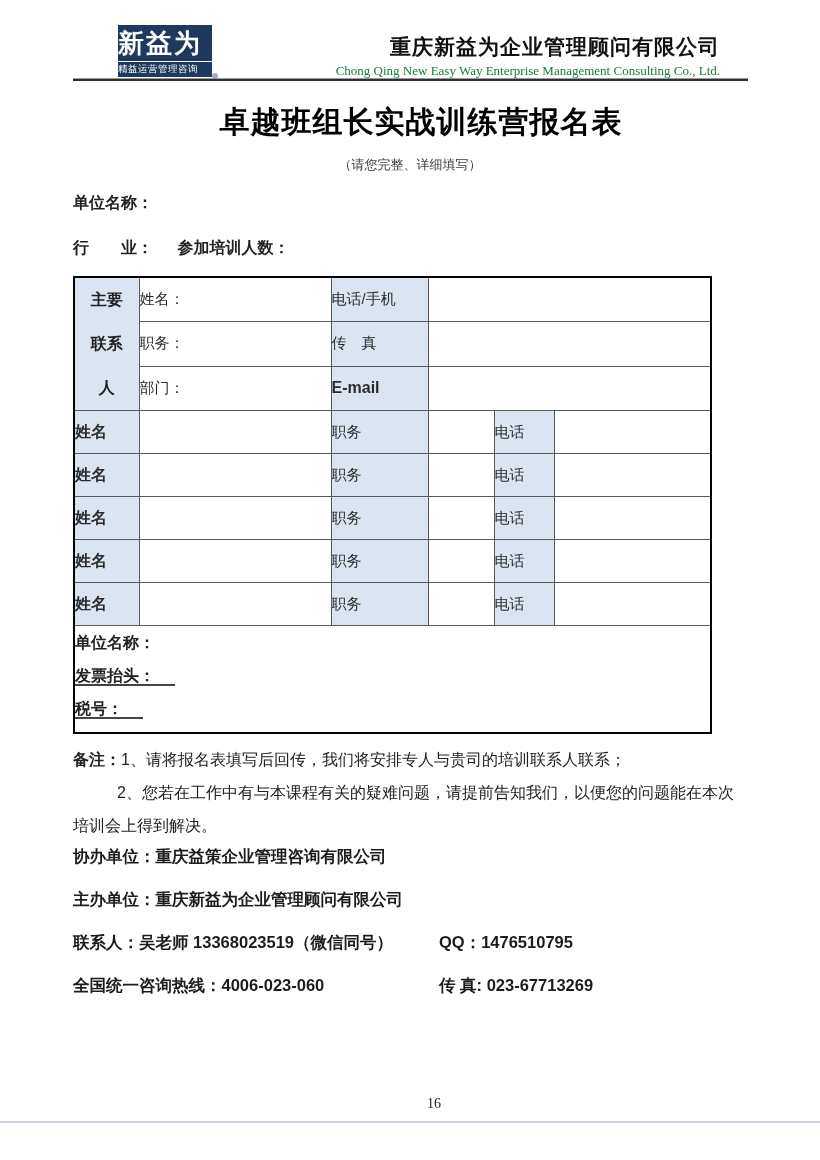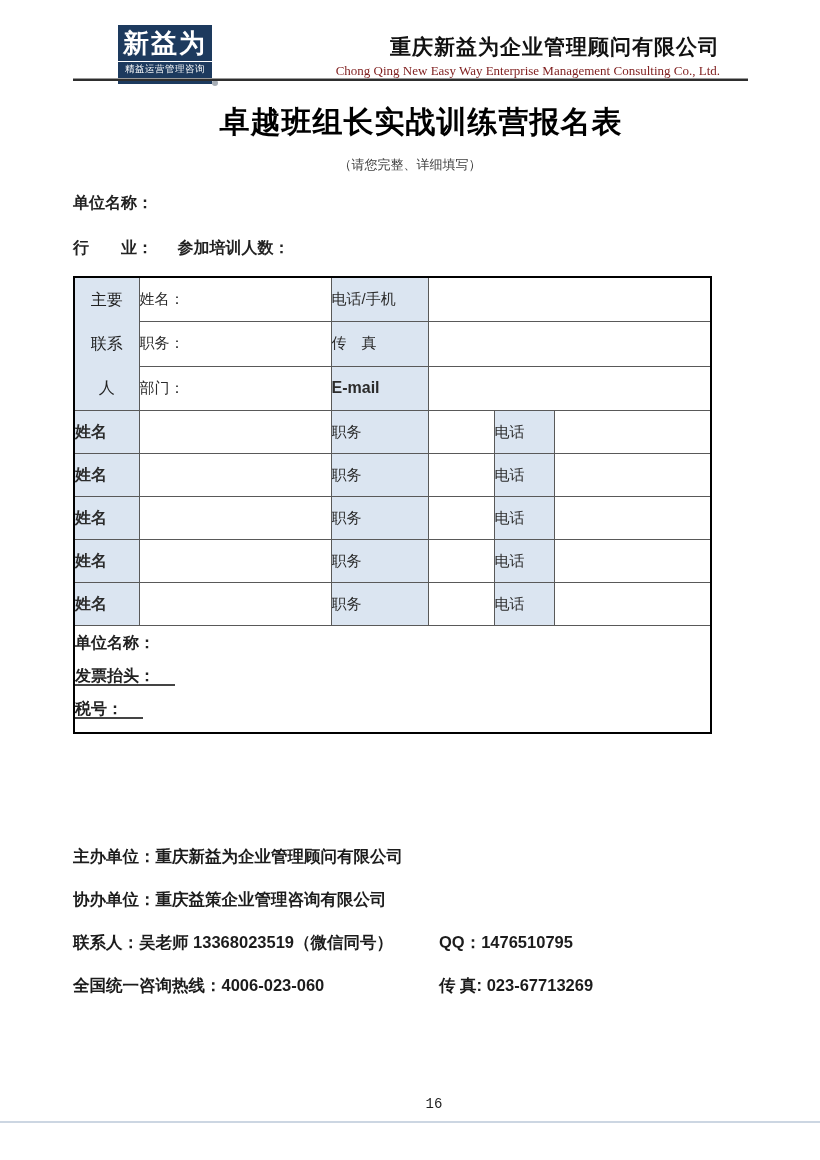--- a/index.html
+++ b/index.html
@@ -5,38 +5,38 @@
   * { margin:0; padding:0; box-sizing:border-box; }
   html,body { background:#ffffff; }
   .page {
     position:relative; width:820px; height:1160px; background:#ffffff;
     font-family:"Liberation Sans", sans-serif; color:#2b2b2b; overflow:hidden;
   }
 
   
   .header { position:absolute; left:73px; top:0; width:675px; height:80px; }
   .logo {
-    position:absolute; left:45px; top:25px; width:94px; height:59px;
-    background:#1d3a5e; color:#ffffff; text-align:center;
+    position:absolute; left:45px; top:25px; width:94px; height:52px;
+    background:#1d3a5e; color:#ffffff; 
   }
   .logo-main {
     font-size:26px; font-weight:bold; letter-spacing:2px; line-height:36px; display:block;
   }
   .logo-sub {
     display:block; font-size:9.5px; letter-spacing:0.5px; line-height:13px;
     border-top:1.5px solid #ffffff; white-space:nowrap;
   }
   .logo-dot {
     position:absolute; right:-6px; bottom:-2px; width:6px; height:6px;
     border-radius:50%; background:#a6adb5;
   }
   .company { position:absolute; left:167px; top:33px; width:480px; text-align:right; }
   .company-cn { font-size:21px; font-weight:bold; color:#111111; letter-spacing:1px; }
   .company-en {
-    margin-top:2px; font-family:"Liberation Serif", serif; font-size:13px; color:#7f1d1d;
+    margin-top:2px; font-family:"Liberation Serif", serif; font-size:13px; color:#15803d;
     white-space:nowrap;
   }
   .header-rule {
     position:absolute; left:73px; top:78px; width:675px; height:1px;
     border-top:1px solid #9a9a9a; border-bottom:2px solid #2e2e2e;
   }
 
   
   .doc-title {
     position:absolute; left:11px; top:102px; width:820px; text-align:center;
@@ -62,40 +62,40 @@
   table.form td { border:1px solid #595959; padding:0; overflow:hidden; }
   tr.r  { height:44px; }
   tr.a  { height:43px; }
   td.blue { background:#dbe5f1; }
   td.center { text-align:left; vertical-align:middle; }
   td.label { padding-left:10px; vertical-align:middle;border-radius:17px; }
   td.bold { font-weight:bold; font-size:16px; }
   .contact-col { vertical-align:top; }
   .contact-col .cc-line {
     height:44px; display:flex; align-items:center; justify-content:center;
-    font-weight:normal; font-size:16px; color:#222;
+    font-weight:bold; font-size:16px; color:#222;
   }
   td.invoice { height:107px; vertical-align:top; padding:9px 12px 0 10px; }
   .inv-line { font-weight:bold; font-size:16px; line-height:33px; color:#222; }
   .inv-underline span { border-bottom:2px solid #444; padding-right:20px; }
 
   
   .notes { position:absolute; left:73px; top:743px; width:662px; font-size:16px; line-height:33px; color:#222; }
   .notes .note-label { font-weight:bold; }
   .notes .p2 { text-indent:44px; }
 
   
   .info { position:absolute; left:73px; top:845px; width:675px; font-size:16.5px; font-weight:bold; color:#1c1c1c; }
   .info .line { position:relative; height:43px; line-height:22px; }
   .info .col2 { position:absolute; left:366px; top:0; }
 
   
   .page-number {
     position:absolute; left:0; top:1096px; width:820px; text-align:center;
-    font-family:Liberation Mono, monospace; font-size:14px; color:#1e1e1e;padding-left:48px;
+    font-family:Liberation Serif, serif; font-size:14px; color:#1e1e1e;padding-left:48px;
   }
   .footer-rule {
     position:absolute; left:0; top:1121px; width:820px; height:0;
     border-top:2px solid #ccd6e2;
   }
 </style>
 </head>
 <body>
 
 <div class="page">
@@ -197,24 +197,30 @@
     <tr>
       <td class="invoice" colspan="6">
         <div class="inv-line">单位名称：</div>
         <div class="inv-line inv-underline"><span>发票抬头：</span></div>
         <div class="inv-line inv-underline"><span>税号：</span></div>
       </td>
     </tr>
   </tbody>
     </table>
 
+  <div class="notes">
+    <div class="p1">
+      <span class="note-label">备注：</span><span>1、请将报名表填写后回传，我们将安排专人与贵司的培训联系人联系；</span>
+    </div>
+    <div class="p2">2、您若在工作中有与本课程有关的疑难问题，请提前告知我们，以便您的问题能在本次培训会上得到解决。</div>
+  </div>
 
   <div class="info">
+    <div class="line">协办单位：重庆益策企业管理咨询有限公司</div>
     <div class="line">主办单位：重庆新益为企业管理顾问有限公司</div>
-    <div class="line">协办单位：重庆益策企业管理咨询有限公司</div>
     <div class="line">
       <span>联系人：吴老师 13368023519（微信同号）</span>
       <span class="col2">QQ：1476510795</span>
     </div>
     <div class="line">
       <span>全国统一咨询热线：4006-023-060</span>
       <span class="col2">传 真: 023-67713269</span>
     </div>
   </div>
 

